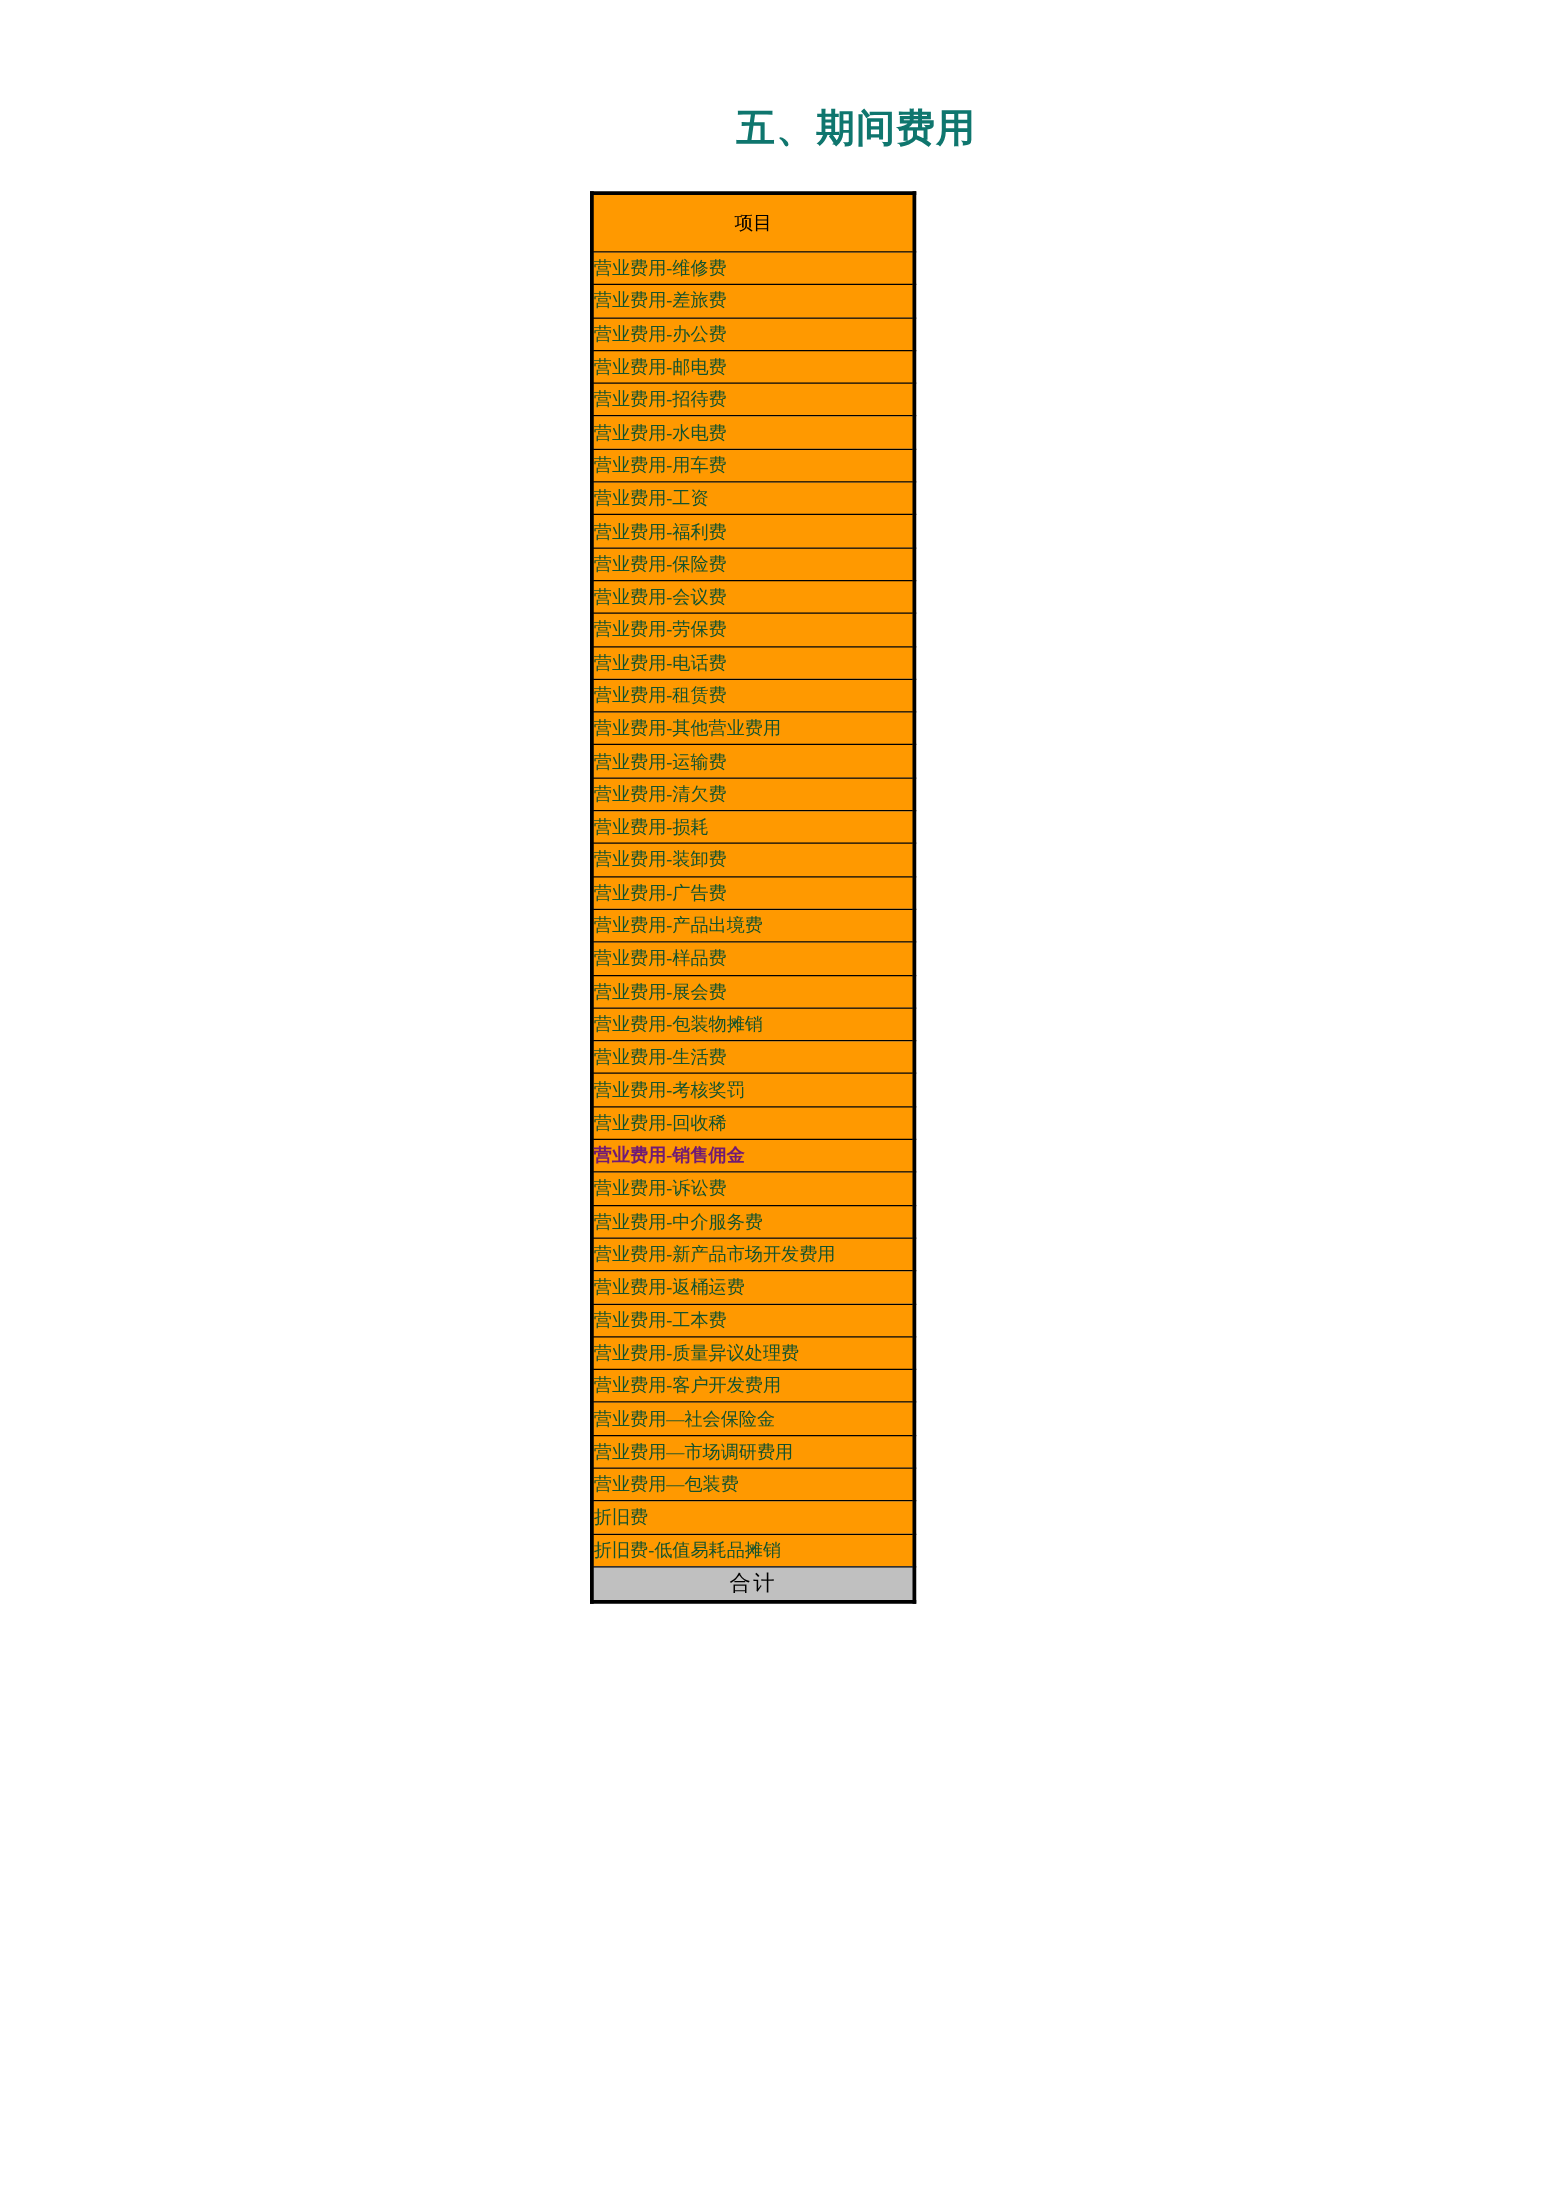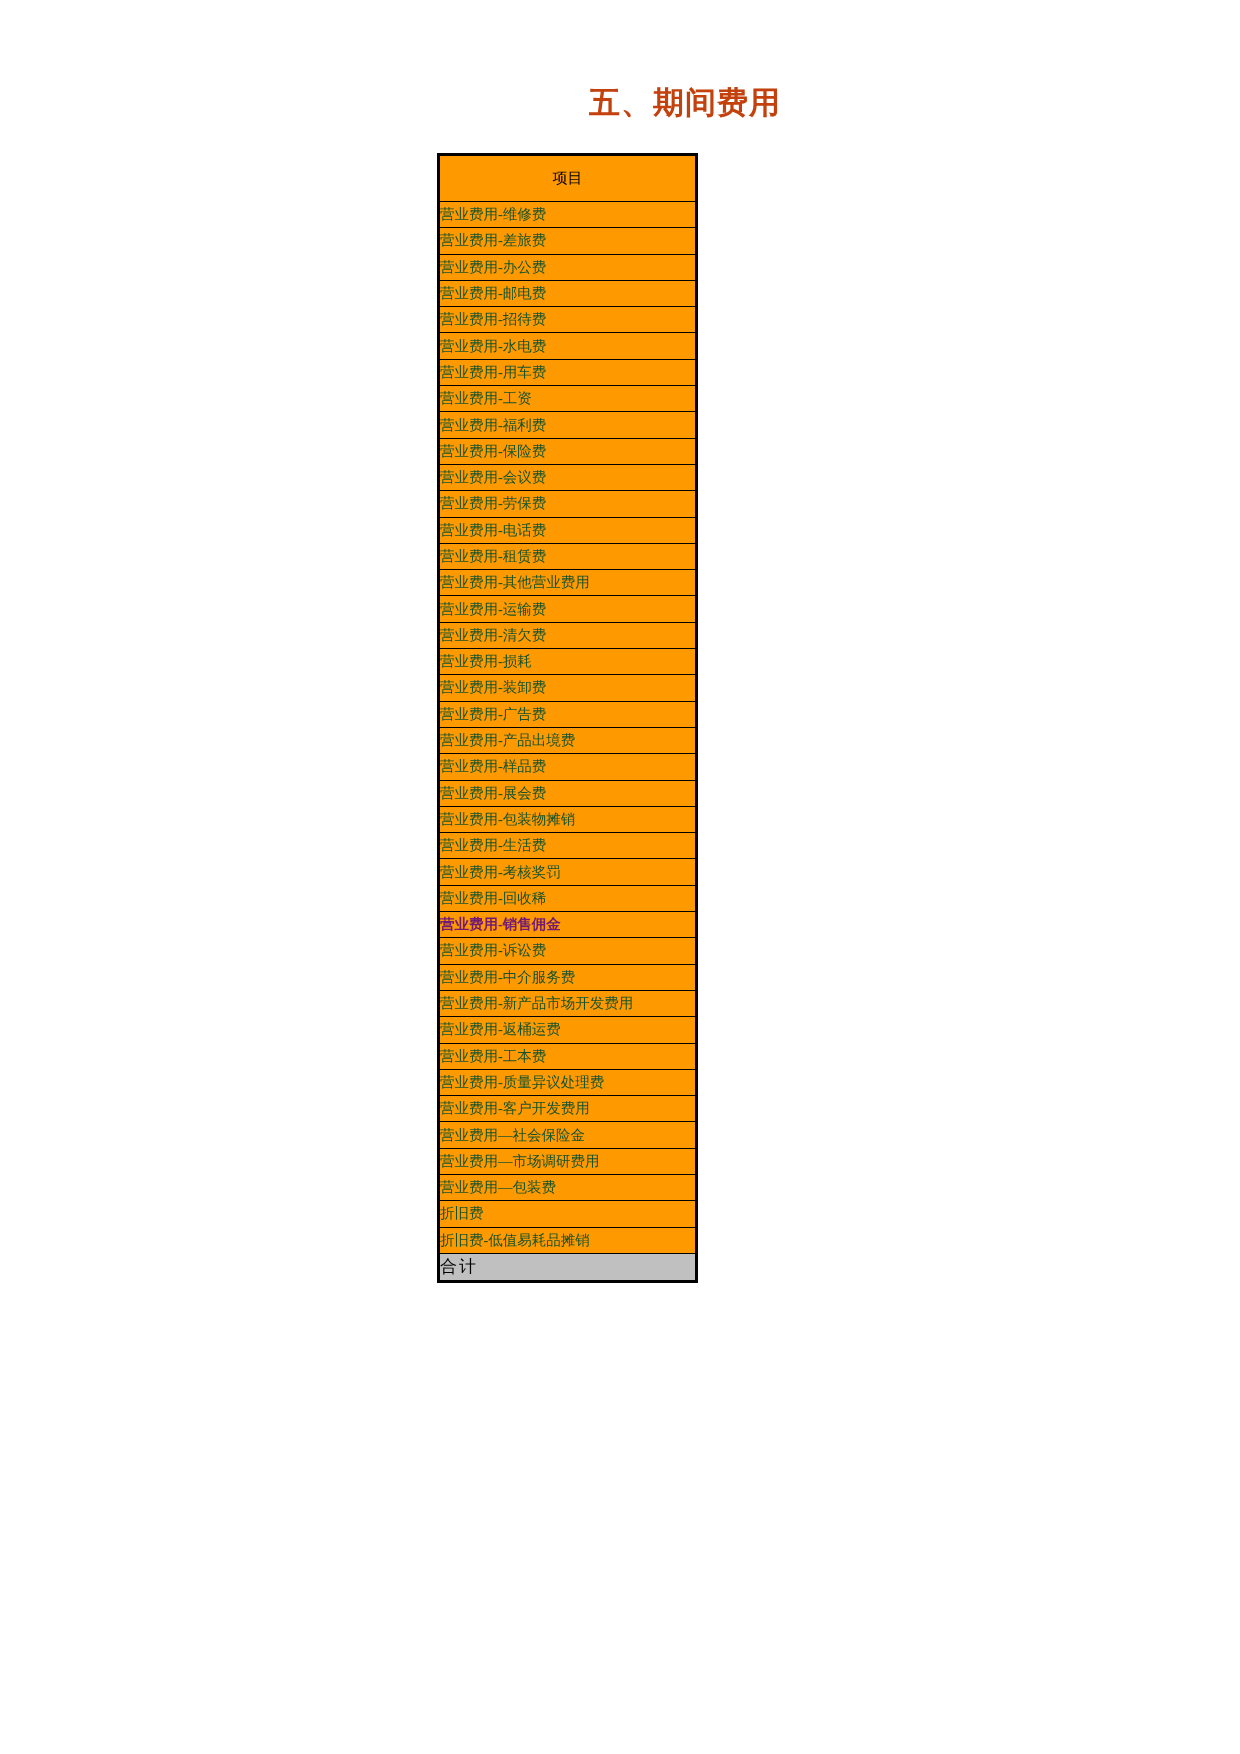--- a/index.html
+++ b/index.html
@@ -25,39 +25,40 @@
   
   .doc-title {
     position: absolute;
     left: 0;
     top: 82px;
     width: 1240px;
     text-align: center;
     font-family: "Liberation Serif", "DejaVu Serif", serif;
     font-size: 31px;
     font-weight: bold;
-    color: #c2410c;
+    color: #0f766e;
     letter-spacing: 1px;
     padding-left: 130px;
     box-sizing: border-box;
   }
 
   
   .table-wrap {
     position: absolute;
     left: 437px;
     top: 153px;
     width: 261px;
   }
 
   table.expense-table {
     border-collapse: collapse;
     table-layout: fixed;
     width: 261px;
     border: 3px solid #000000;
+    margin-left: 35px;
   }
 
   table.expense-table td,
   table.expense-table th {
     border: 1px solid #000000;
     padding: 0;
     margin: 0;
   }
 
   
@@ -88,21 +89,21 @@
 
   .item-cell.bold {
     font-weight: bold;
     color: #701a75;
   }
 
   
   .total-cell {
     background: #C0C0C0;
     height: 26px;
-    text-align: left;
+    text-align: center;
     vertical-align: middle;
     font-size: 17px;
     color: #000000;
     font-family: "Liberation Serif", "DejaVu Serif", serif;
     letter-spacing: 2px;
   }
 </style>
 </head>
 <body>
 

